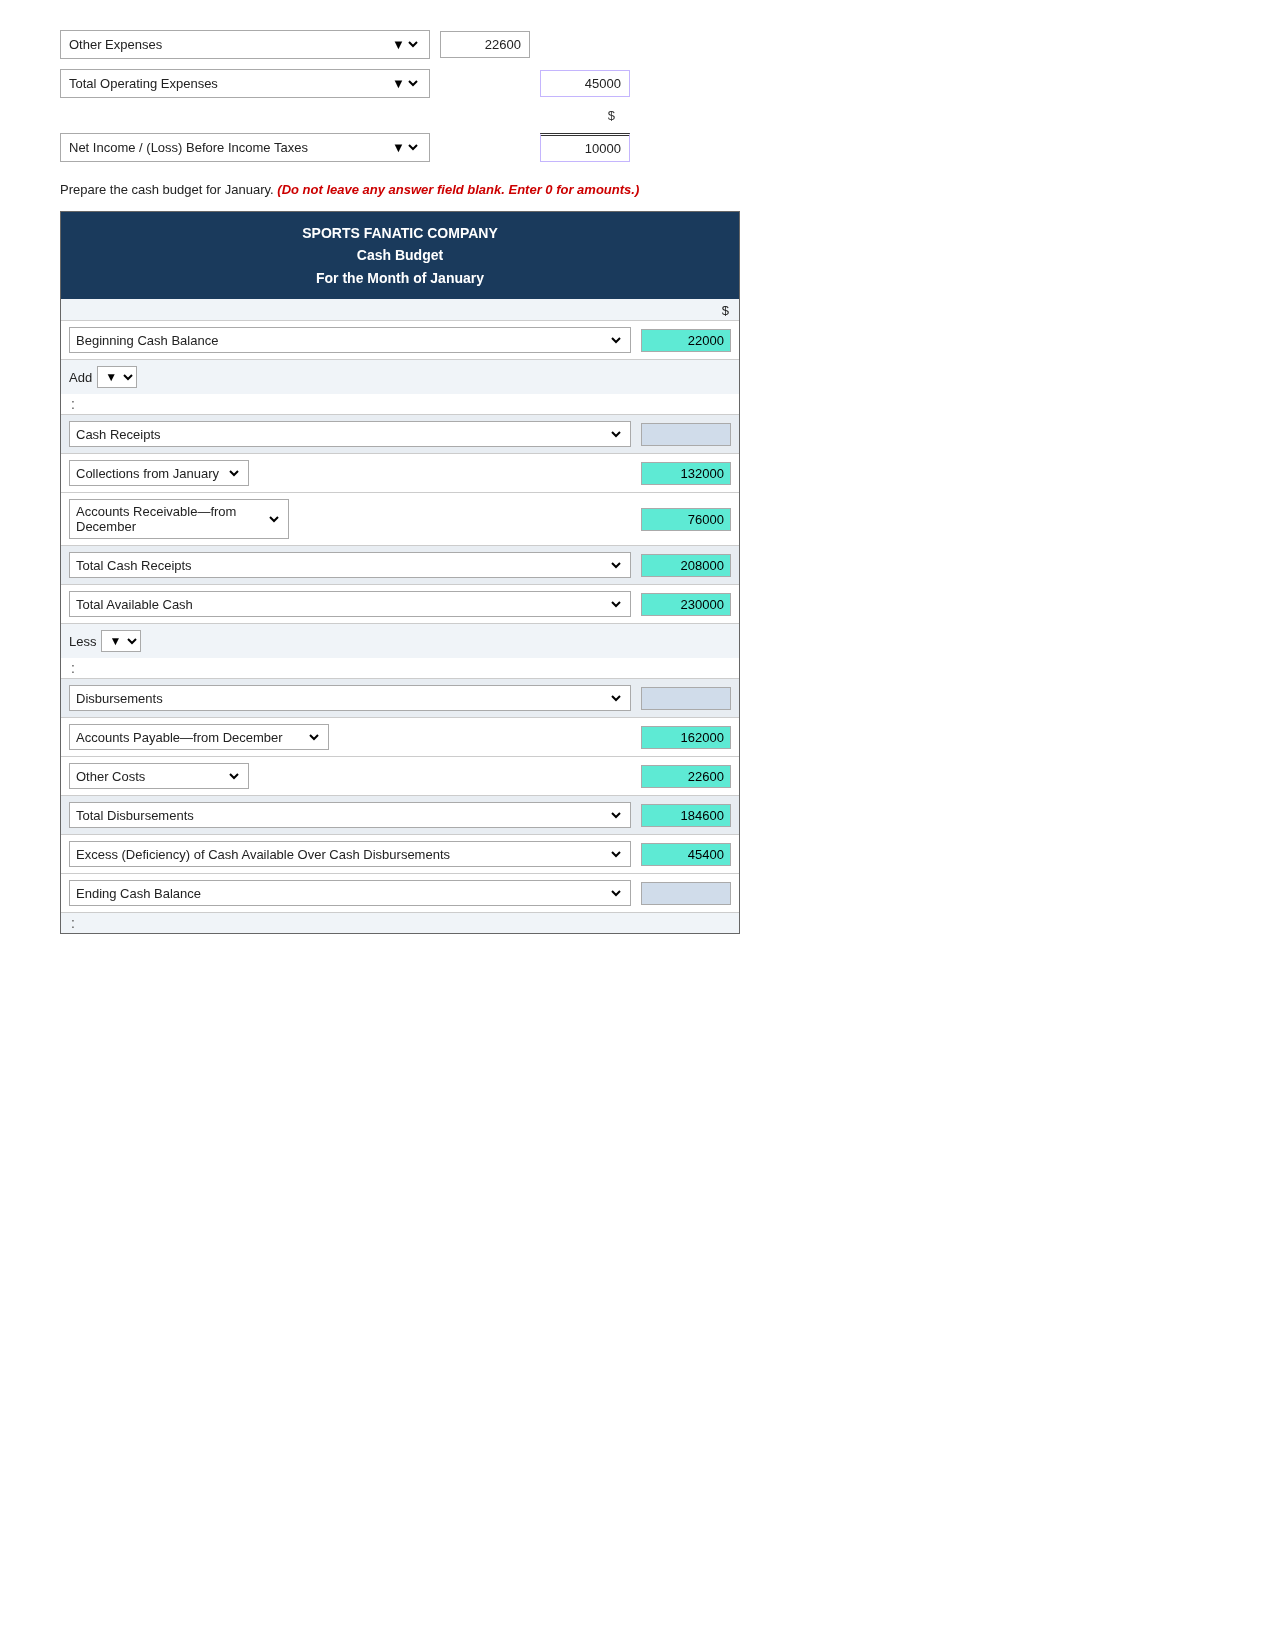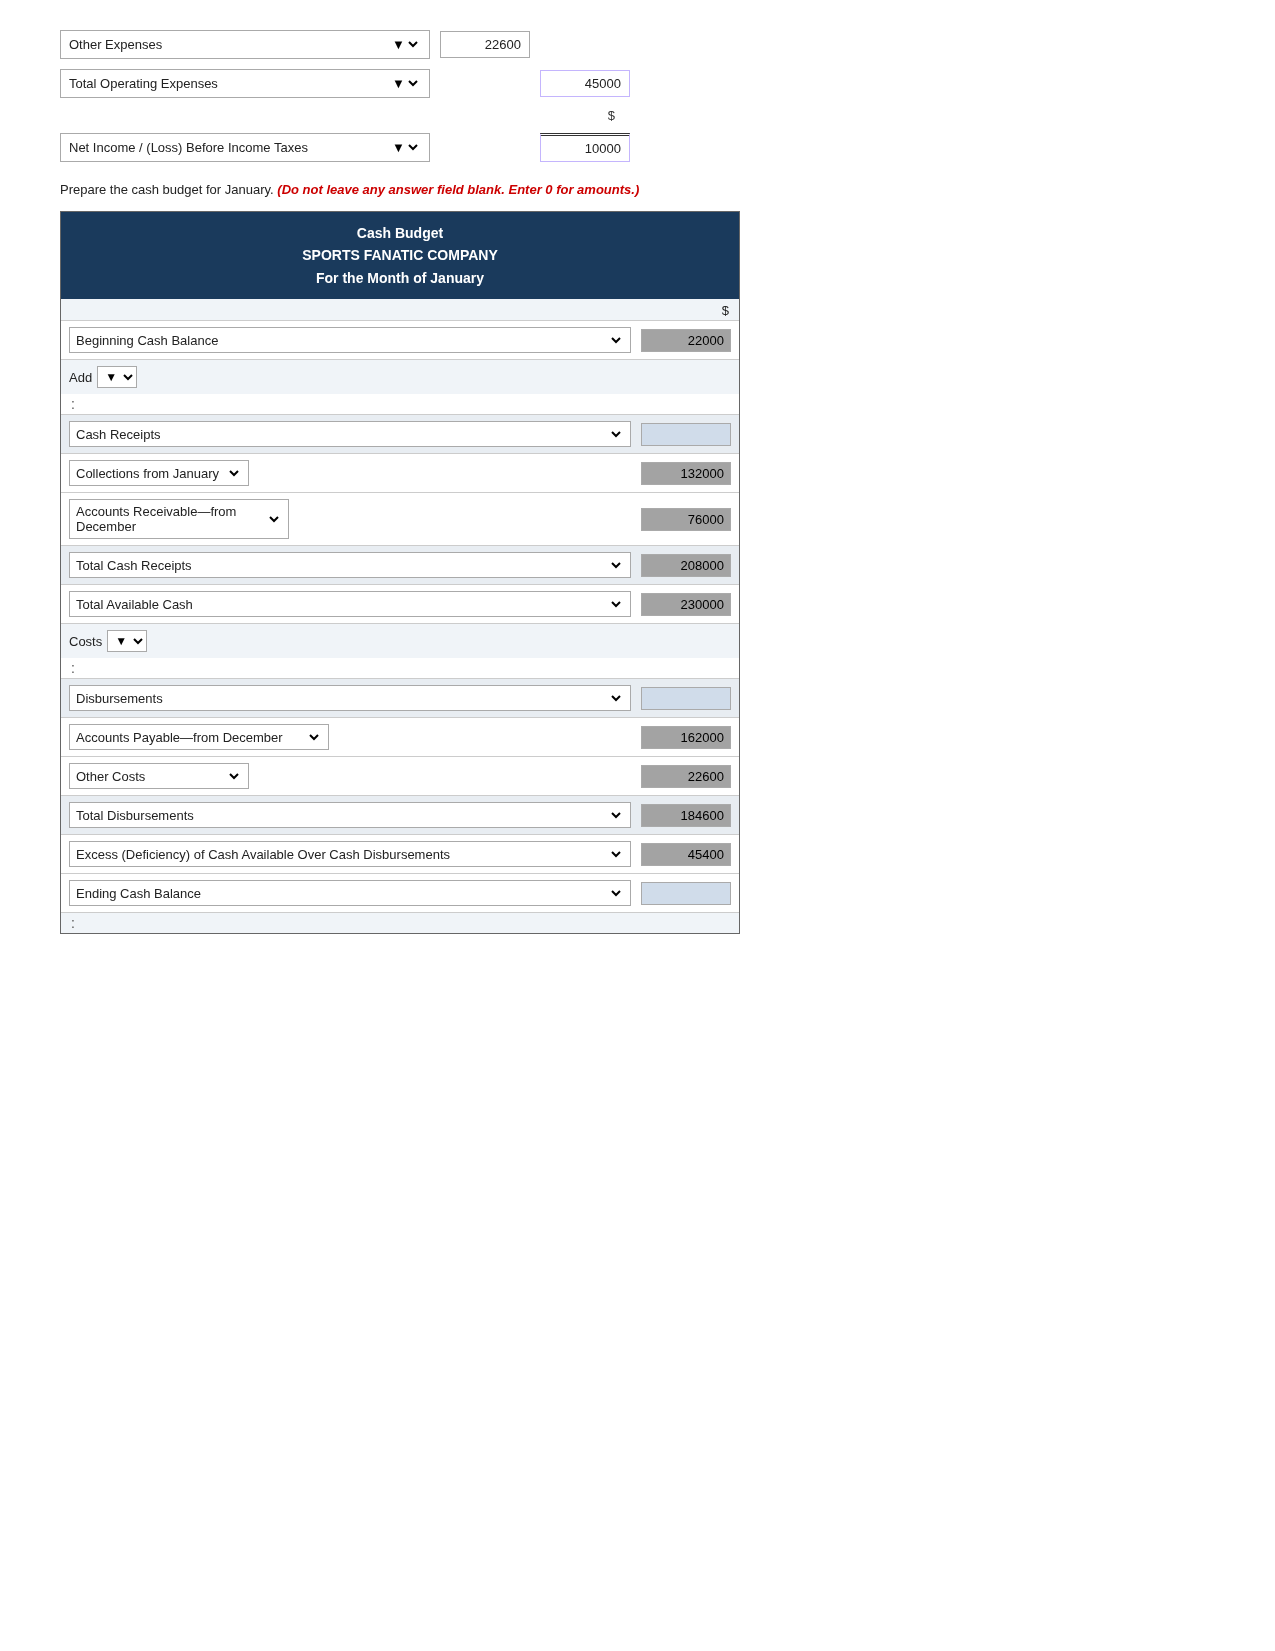--- a/index.html
+++ b/index.html
@@ -135,21 +135,21 @@
     .cb-value-cell {
       width: 100px;
       text-align: right;
     }
 
     .cb-input {
       border: 1px solid #aaa;
       padding: 3px 6px;
       width: 90px;
       text-align: right;
-      background: #a3a3a3;
+      background: #5eead4;
       font-size: 13px;
     }
 
     .cb-input.empty {
       background: #d0dcea;
     }
 
     .cb-sub-label {
       font-size: 13px;
       display: flex;
@@ -212,22 +212,22 @@
 </div>
 
 <div class="instruction">
   <span>Prepare the cash budget for January.</span>
   <em>(Do not leave any answer field blank. Enter 0 for amounts.)</em>
 </div>
 
 <div class="cash-budget">
 
   <div class="cb-header">
+    <div>SPORTS FANATIC COMPANY</div>
     <div>Cash Budget</div>
-    <div>SPORTS FANATIC COMPANY</div>
     <div>For the Month of January</div>
   </div>
 
   <div class="cb-dollar-header">
     <span>$</span>
   </div>
 
   <div class="cb-row">
     <div class="cb-label-cell">
       <div class="cb-label-box">
@@ -304,21 +304,21 @@
         <select><option>▼</option></select>
       </div>
     </div>
     <div class="cb-value-cell">
       <input class="cb-input" type="text" value="230000" style="">
     </div>
   </div>
 
   <div class="cb-row" style="border-top:1px solid #ccc; min-height:30px; background:#f0f4f8;">
     <div class="cb-sub-label">
-      <span>Costs</span>
+      <span>Less</span>
       <select style="border:1px solid #aaa; padding:2px 3px; font-size:12px;"><option>▼</option></select>
     </div>
   </div>
 
   <div class="colon-row">:</div>
 
   <div class="cb-row shaded">
     <div class="cb-label-cell">
       <div class="cb-label-box">
         <span>Disbursements</span>

